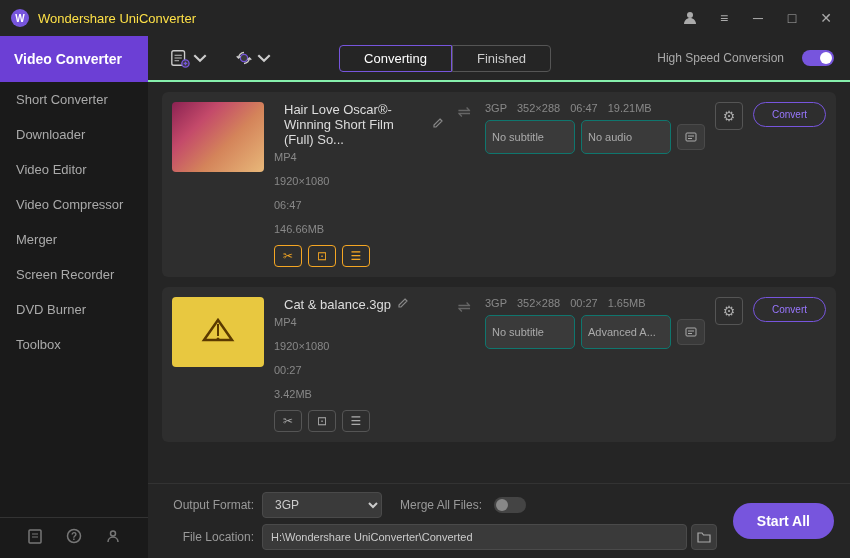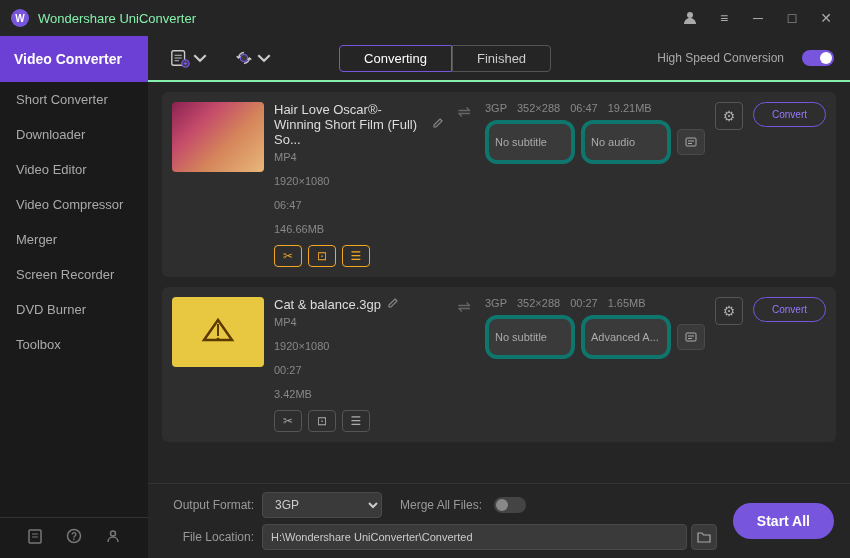--- a/index.html
+++ b/index.html
@@ -28,21 +28,21 @@
       display: flex;
       align-items: center;
       gap: 8px;
     }
     .app-logo {
       width: 20px;
       height: 20px;
     }
     .app-name {
       font-size: 13px;
-      color: #86efac;
+      color: #fde047;
     }
     .title-bar-controls {
       display: flex;
       gap: 6px;
     }
     .title-bar-btn {
       width: 28px;
       height: 20px;
       background: transparent;
       border: none;
@@ -230,20 +230,21 @@
     .file-main {
       flex: 1;
       display: flex;
       flex-direction: column;
       gap: 4px;
     }
     .file-name-row {
       display: flex;
       align-items: center;
       gap: 6px;
+      margin-left: 10px;
     }
     .file-name {
       font-size: 13px;
       color: #ddd;
       font-weight: 500;
     }
     .edit-icon {
       color: #888;
       font-size: 12px;
       cursor: pointer;
@@ -316,24 +317,24 @@
     }
 
     
     .sub-audio-row {
       display: flex;
       align-items: center;
       gap: 6px;
       margin-top: 2px;
     }
     .dropdown-small {
-      height: 44px;
+      height: 34px;
       background: #3a3a3a;
-      border: 4px solid #0f766e;
-      border-radius: 12px;
+      border: 1px solid #0f766e;
+      border-radius: 5px;
       color: #aaa;
       font-size: 11px;
       padding: 0 6px;
       cursor: pointer;
       appearance: none;
       min-width: 90px;
     }
     .caption-btn {
       width: 28px;
       height: 26px;

